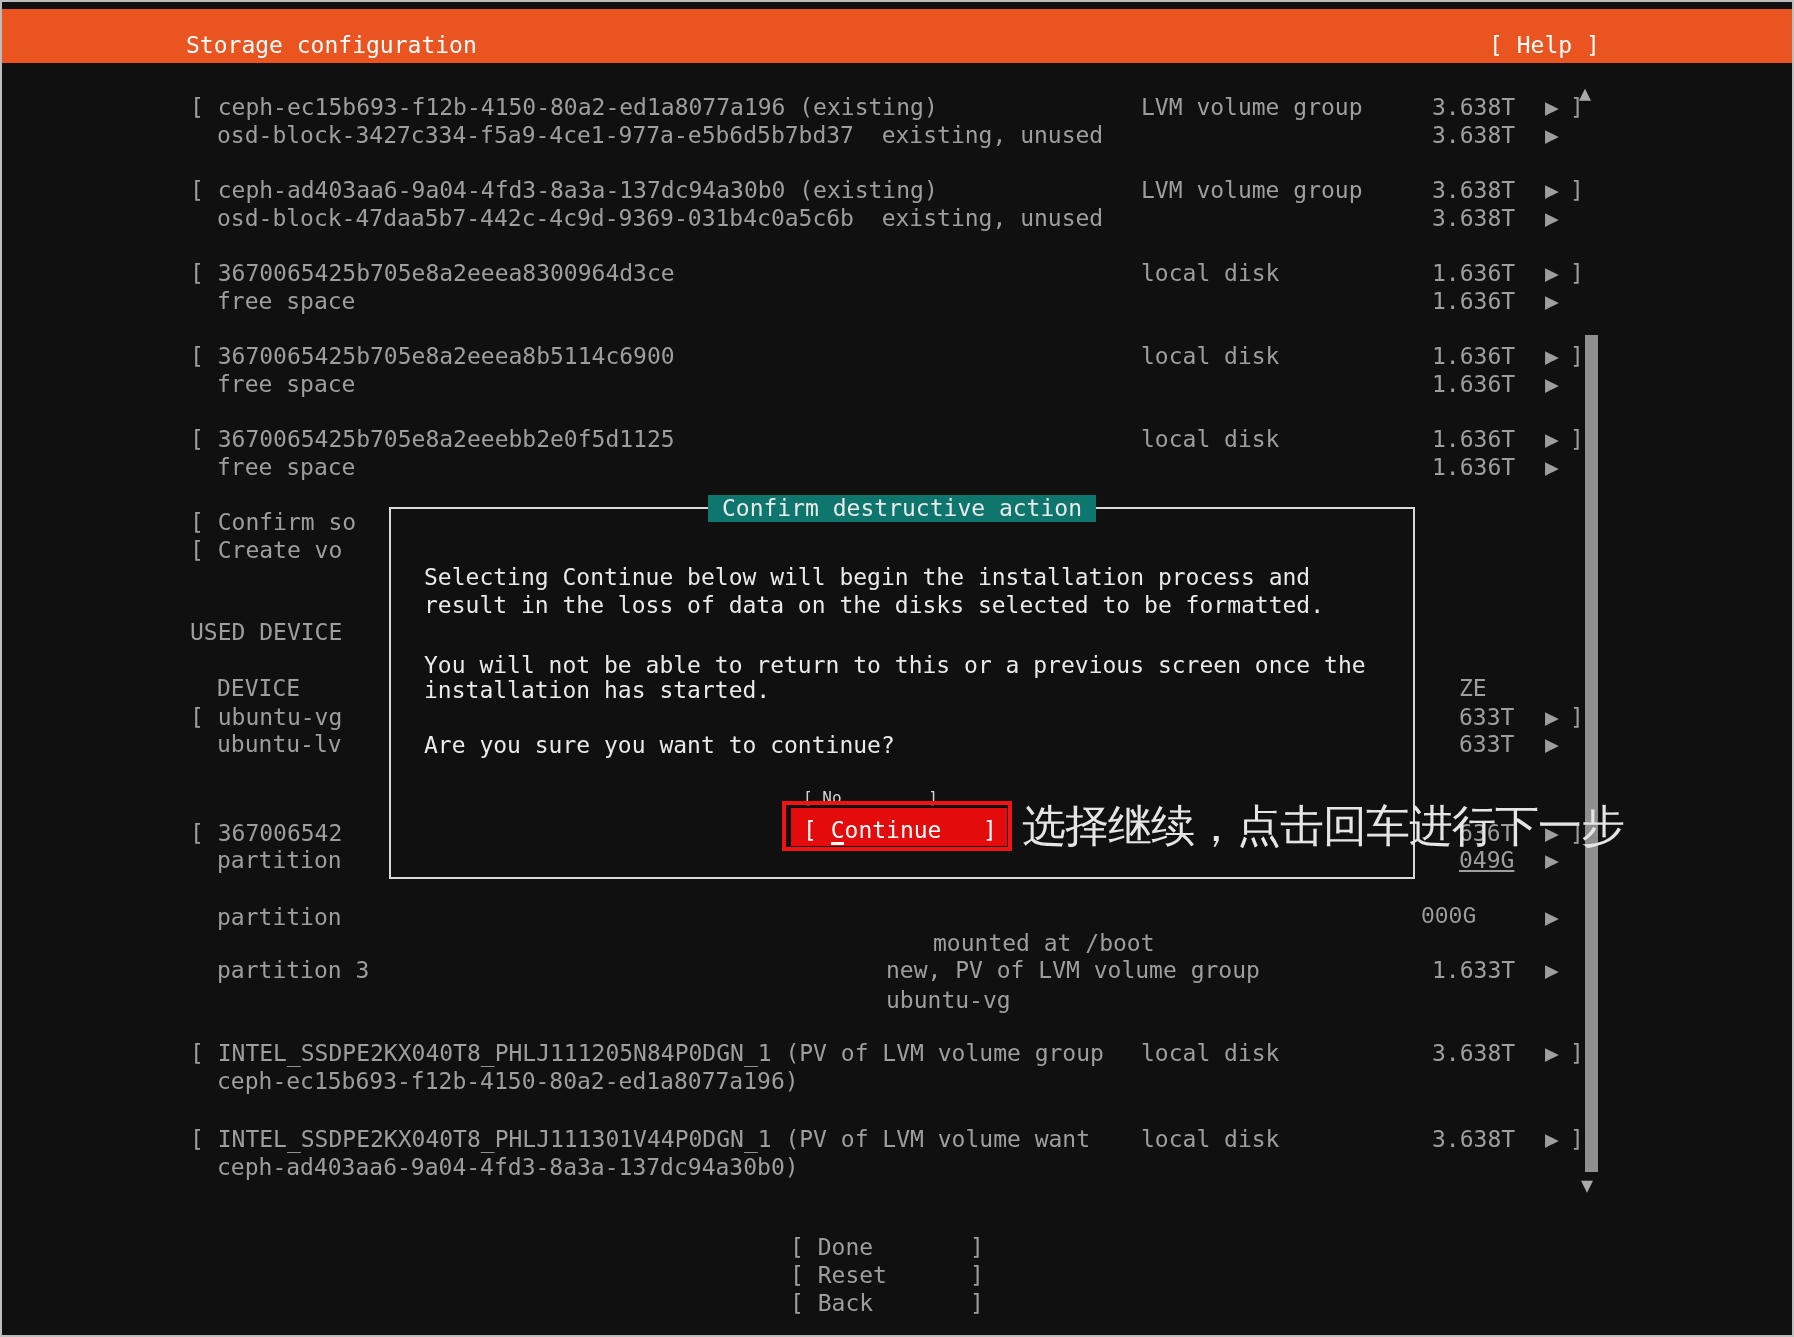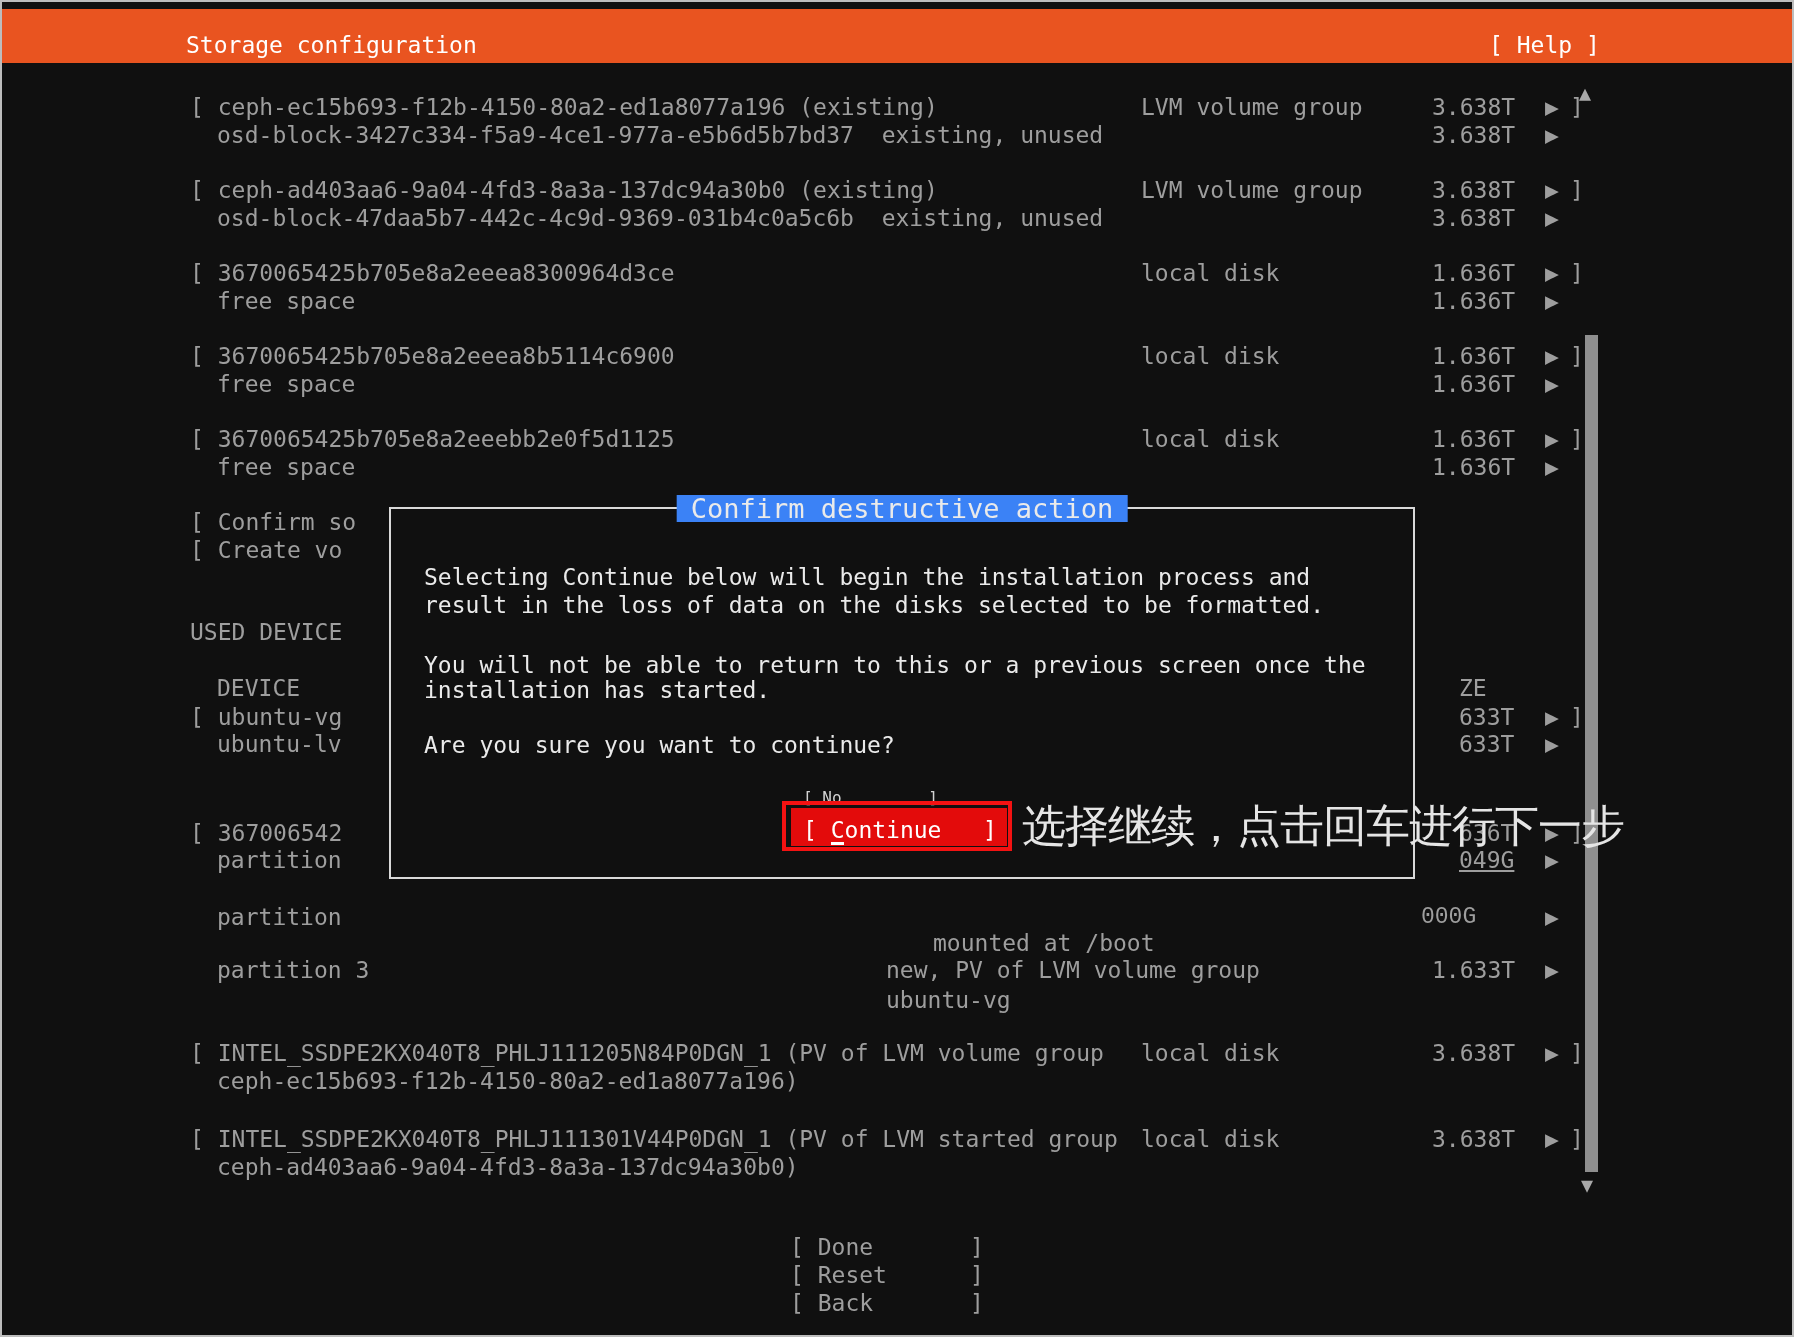--- a/index.html
+++ b/index.html
@@ -12,21 +12,21 @@
   .t{position:absolute;font-size:23px;line-height:27px;white-space:pre;color:#9e9e9e;}
   .bar-text{color:#ffffff;}
   .trow{position:absolute;left:0;width:100%;height:0;}
   .cell{position:absolute;top:0;font-size:23px;line-height:27px;white-space:pre;color:#9e9e9e;}
   .dialog{
     position:absolute;left:387px;top:505px;width:1026px;height:372px;box-sizing:border-box;
     background:#101010;border:2px solid #d9d9d9;z-index:5;
   }
   .dialog-title{
     position:absolute;top:-14px;left:50%;transform:translateX(-50%);
-    background:#3b82f6;padding:0 14px;font-size:27px;line-height:27px;
+    background:#0f766e;padding:0 14px;font-size:23px;line-height:27px;
     color:#eaeaea;white-space:pre;text-align:center;
   }
   .dlg-line{position:absolute;left:33px;font-size:23px;line-height:27px;white-space:pre;color:#eaeaea;}
   .dlg-no{position:absolute;left:412px;top:275px;font-size:16px;line-height:27px;white-space:pre;color:#d2d2d2;}
   .red-outline{position:absolute;left:391px;top:292px;width:222px;height:42px;border:4px solid #f31212;z-index:7;}
   .red-fill{position:absolute;left:400px;top:299px;width:216px;height:38px;background:#e30b0b;z-index:8;}
   .dlg-continue{position:absolute;left:412px;top:308px;font-size:23px;line-height:27px;white-space:pre;color:#ffffff;z-index:10;}
   .cursor-bar{position:absolute;left:440px;top:333px;width:13px;height:3px;background:#ffffff;z-index:11;}
   .cn-note{
     position:absolute;left:1020px;top:800px;z-index:9;
@@ -164,21 +164,21 @@
         <span class="cell" style="left: 188px;">[ INTEL_SSDPE2KX040T8_PHLJ111205N84P0DGN_1 (PV of LVM volume group</span>
         <span class="cell" style="left: 1139px;">local disk</span>
         <span class="cell" style="left: 1430px;">3.638T</span>
         <span class="cell" style="left: 1543px;">▶</span>
         <span class="cell" style="left: 1568px;">]</span>
       </div>
       <div class="trow" style="top: 1066px;">
         <span class="cell" style="left: 215px;">ceph-ec15b693-f12b-4150-80a2-ed1a8077a196)</span>
       </div>
       <div class="trow" style="top: 1124px;">
-        <span class="cell" style="left: 188px;">[ INTEL_SSDPE2KX040T8_PHLJ111301V44P0DGN_1 (PV of LVM started group</span>
+        <span class="cell" style="left: 188px;">[ INTEL_SSDPE2KX040T8_PHLJ111301V44P0DGN_1 (PV of LVM volume want</span>
         <span class="cell" style="left: 1139px;">local disk</span>
         <span class="cell" style="left: 1430px;">3.638T</span>
         <span class="cell" style="left: 1543px;">▶</span>
         <span class="cell" style="left: 1568px;">]</span>
       </div>
       <div class="trow" style="top: 1152px;">
         <span class="cell" style="left: 215px;">ceph-ad403aa6-9a04-4fd3-8a3a-137dc94a30b0)</span>
       </div>
     </div>
 

